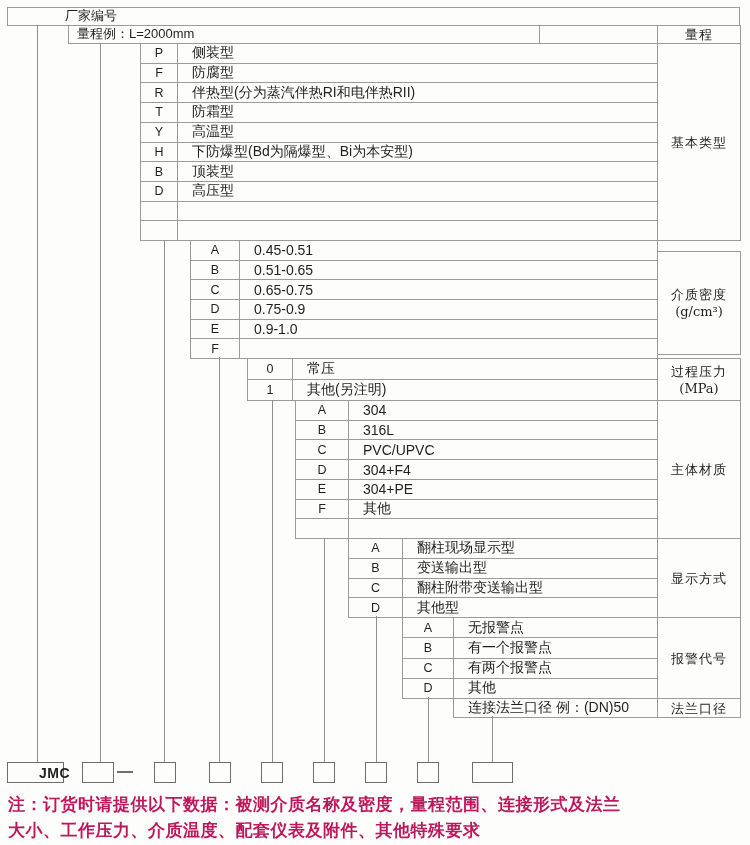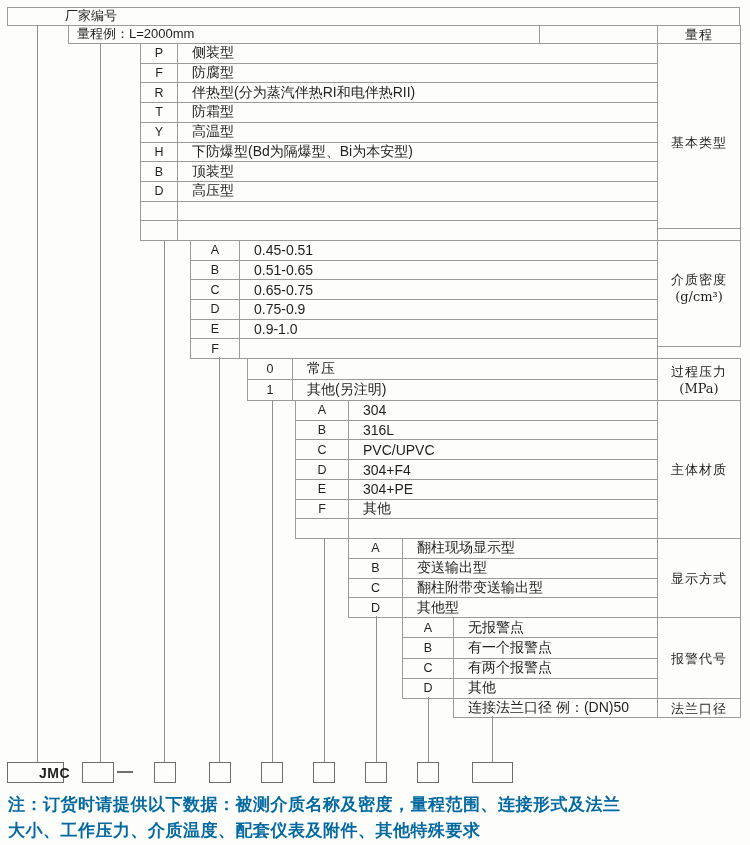--- a/index.html
+++ b/index.html
@@ -34,21 +34,21 @@
   .t-alarm .code{width:51px;}
   .t-flange  {left:453px;top:698px;width:205px;height:20px;}
 
   .label-cell{position:absolute;left:657px;width:84px;box-sizing:border-box;
               border:1px solid #9b9b9b;display:flex;flex-direction:column;
               align-items:center;justify-content:center;
               font-family:"DejaVu Serif",serif;font-size:13px;letter-spacing:1px;
               text-align:center;line-height:17px;}
   .l-range   {top:25px;height:19px;}
   .l-basic   {top:43px;height:198px;}
-  .l-density {top:228px;height:119px;}
+  .l-density {top:251px;height:104px;}
   .l-pressure{top:358px;height:43px;}
   .l-material{top:400px;height:139px;}
   .l-display {top:538px;height:80px;}
   .l-alarm   {top:617px;height:82px;}
   .l-flange  {top:698px;height:20px;}
   .label-sub{letter-spacing:0;}
 
   .vline{position:absolute;width:1px;background:#8f8f8f;}
   .v1{left:37px; top:25px; height:737px;}
   .v2{left:100px;top:43px; height:719px;}
@@ -66,21 +66,21 @@
   .m-b2{left:82px;width:32px;}
   .m-b3{left:154px;width:22px;}
   .m-b4{left:209px;width:22px;}
   .m-b5{left:261px;width:22px;}
   .m-b6{left:313px;width:22px;}
   .m-b7{left:365px;width:22px;}
   .m-b8{left:417px;width:22px;}
   .m-b9{left:472px;width:41px;}
   .dash{position:absolute;left:117px;top:771px;width:16px;height:2px;background:#6e6e6e;}
 
-  .note{position:absolute;left:8px;top:792px;width:740px;color:#0369a1;
+  .note{position:absolute;left:8px;top:792px;width:740px;color:#be185d;
         font-size:17px;font-weight:bold;line-height:26px;letter-spacing:.5px;}
 </style>
 </head>
 <body>
 
 <div id="page">
 
   <div class="hbox" style="left:7px;top:7px;width:733px;height:19px;padding-left:57px;">
     <span>厂家编号</span>
   </div>

